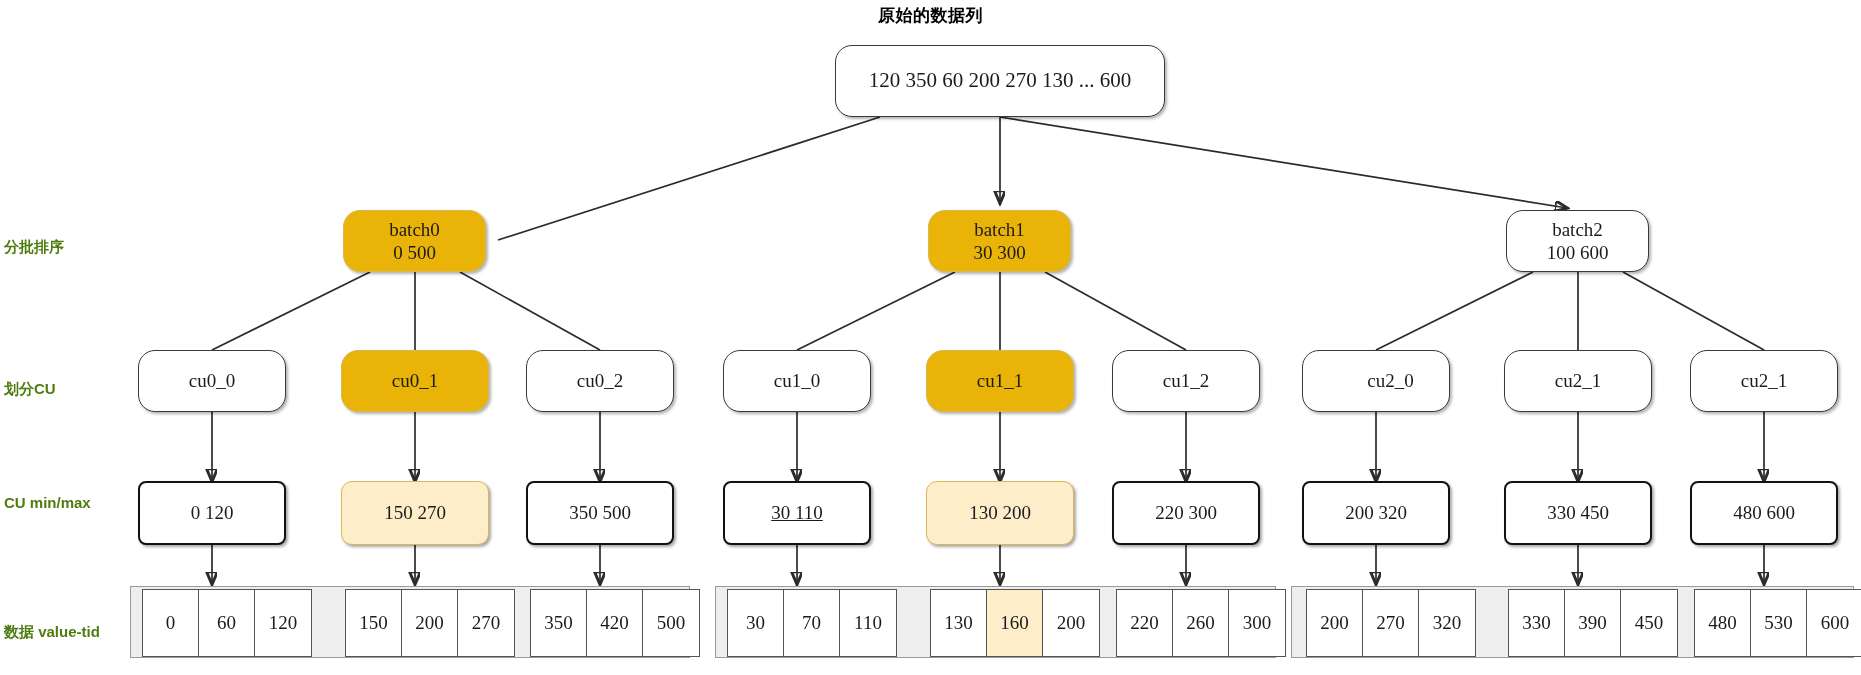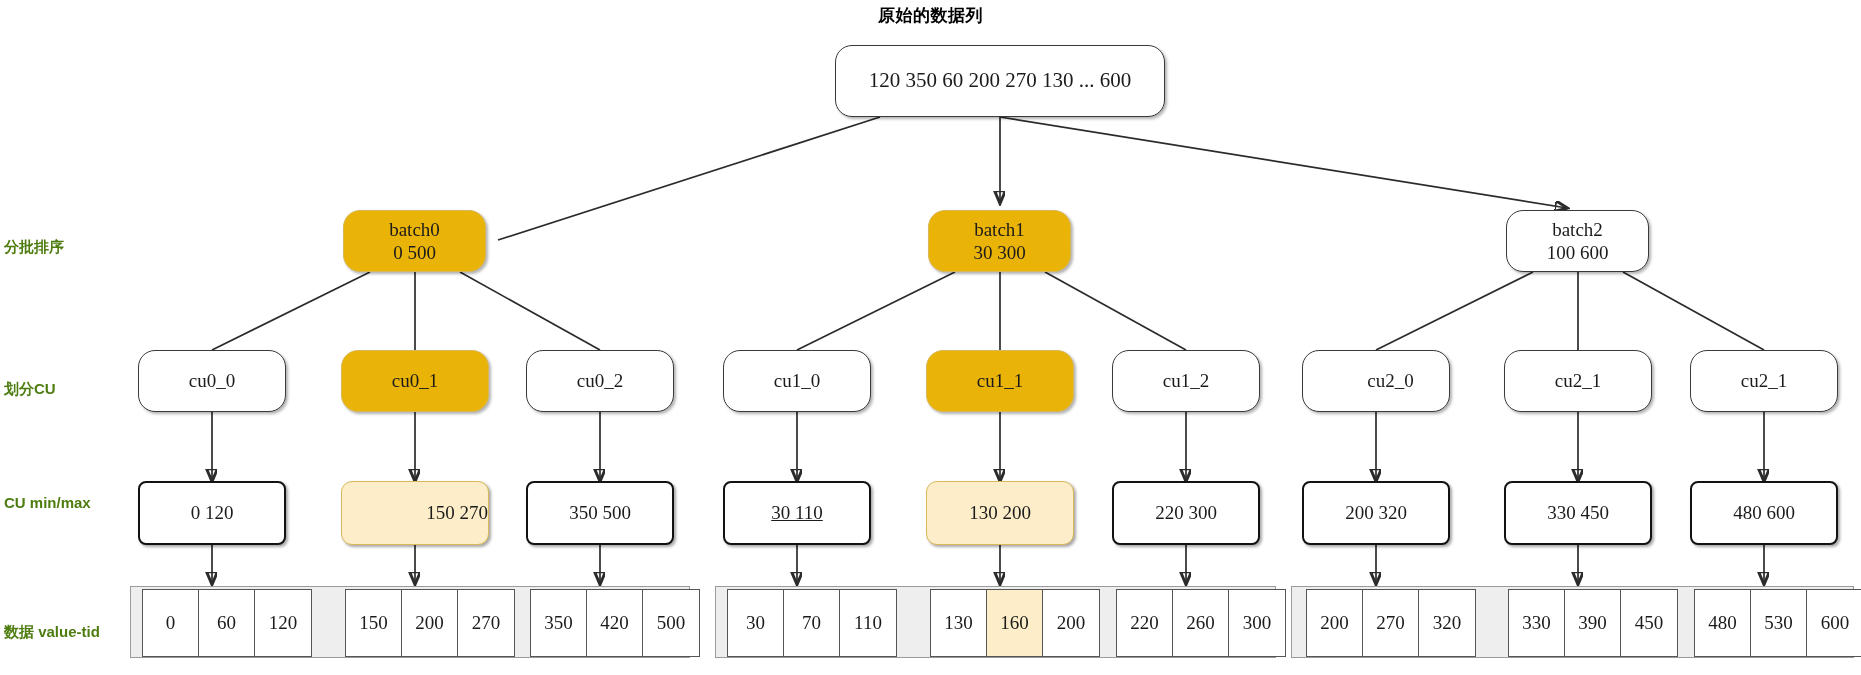--- a/index.html
+++ b/index.html
@@ -174,21 +174,21 @@
   <div class="node cu" style="left:1504px;top:350px;">
       <span>cu2_1</span>
     </div>
   <div class="node cu" style="left:1690px;top:350px;">
       <span>cu2_1</span>
     </div>
 
   <div class="node mm" style="left:138px;top:481px;">
       <span>0 120</span>
     </div>
-  <div class="node mm hl" style="left:341px;top:481px;align-items:flex-end;">
+  <div class="node mm hl" style="left:341px;top:481px;">
       <span>150 270</span>
     </div>
   <div class="node mm" style="left:526px;top:481px;">
       <span>350 500</span>
     </div>
   <div class="node mm" style="left:723px;top:481px;text-decoration:underline;">
       <span>30 110</span>
     </div>
   <div class="node mm hl" style="left:926px;top:481px;">
       <span>130 200</span>

